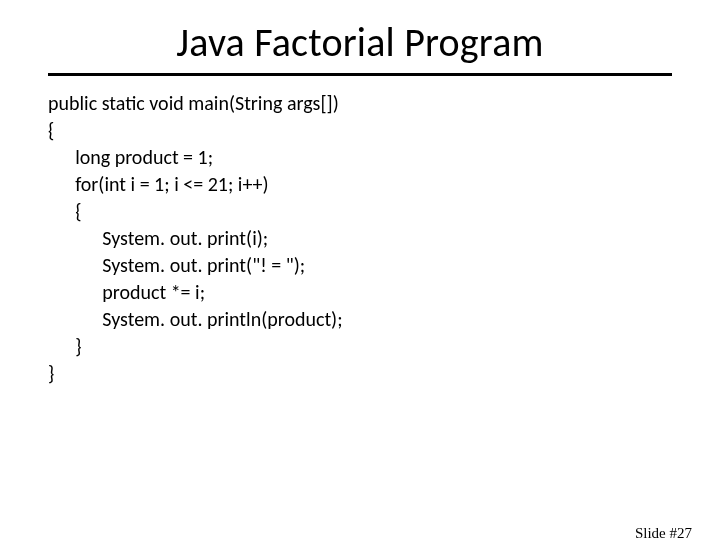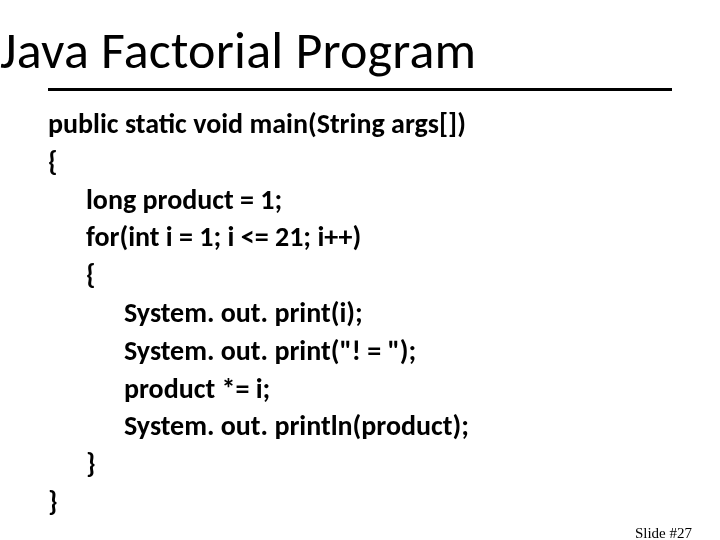--- a/index.html
+++ b/index.html
@@ -12,35 +12,35 @@
     color: #000;
     overflow: hidden;
   }
   .slide {
     width: 720px;
     height: 540px;
     position: relative;
     box-sizing: border-box;
   }
   .title {
-    text-align: left;
-    font-size: 52px;
+    text-align: center;
+    font-size: 40px;
     font-weight: 400;
     margin-top: 18px;
     margin-bottom: 6px;
     letter-spacing: 0.2px;
   }
   .rule {
     border: none;
     border-top: 3px solid #000;
     margin: 0 48px 14px 48px;
   }
   .code {
-    font-size: 28px;
-    font-weight: 700;
+    font-size: 20px;
+    font-weight: 400;
     line-height: 1.35;
     margin-left: 48px;
     white-space: pre;
     font-family: Calibri, "Segoe UI", Arial, sans-serif;
   }
   .footer {
     position: absolute;
     right: 28px;
     bottom: 16px;
     font-family: "Times New Roman", Times, serif;

